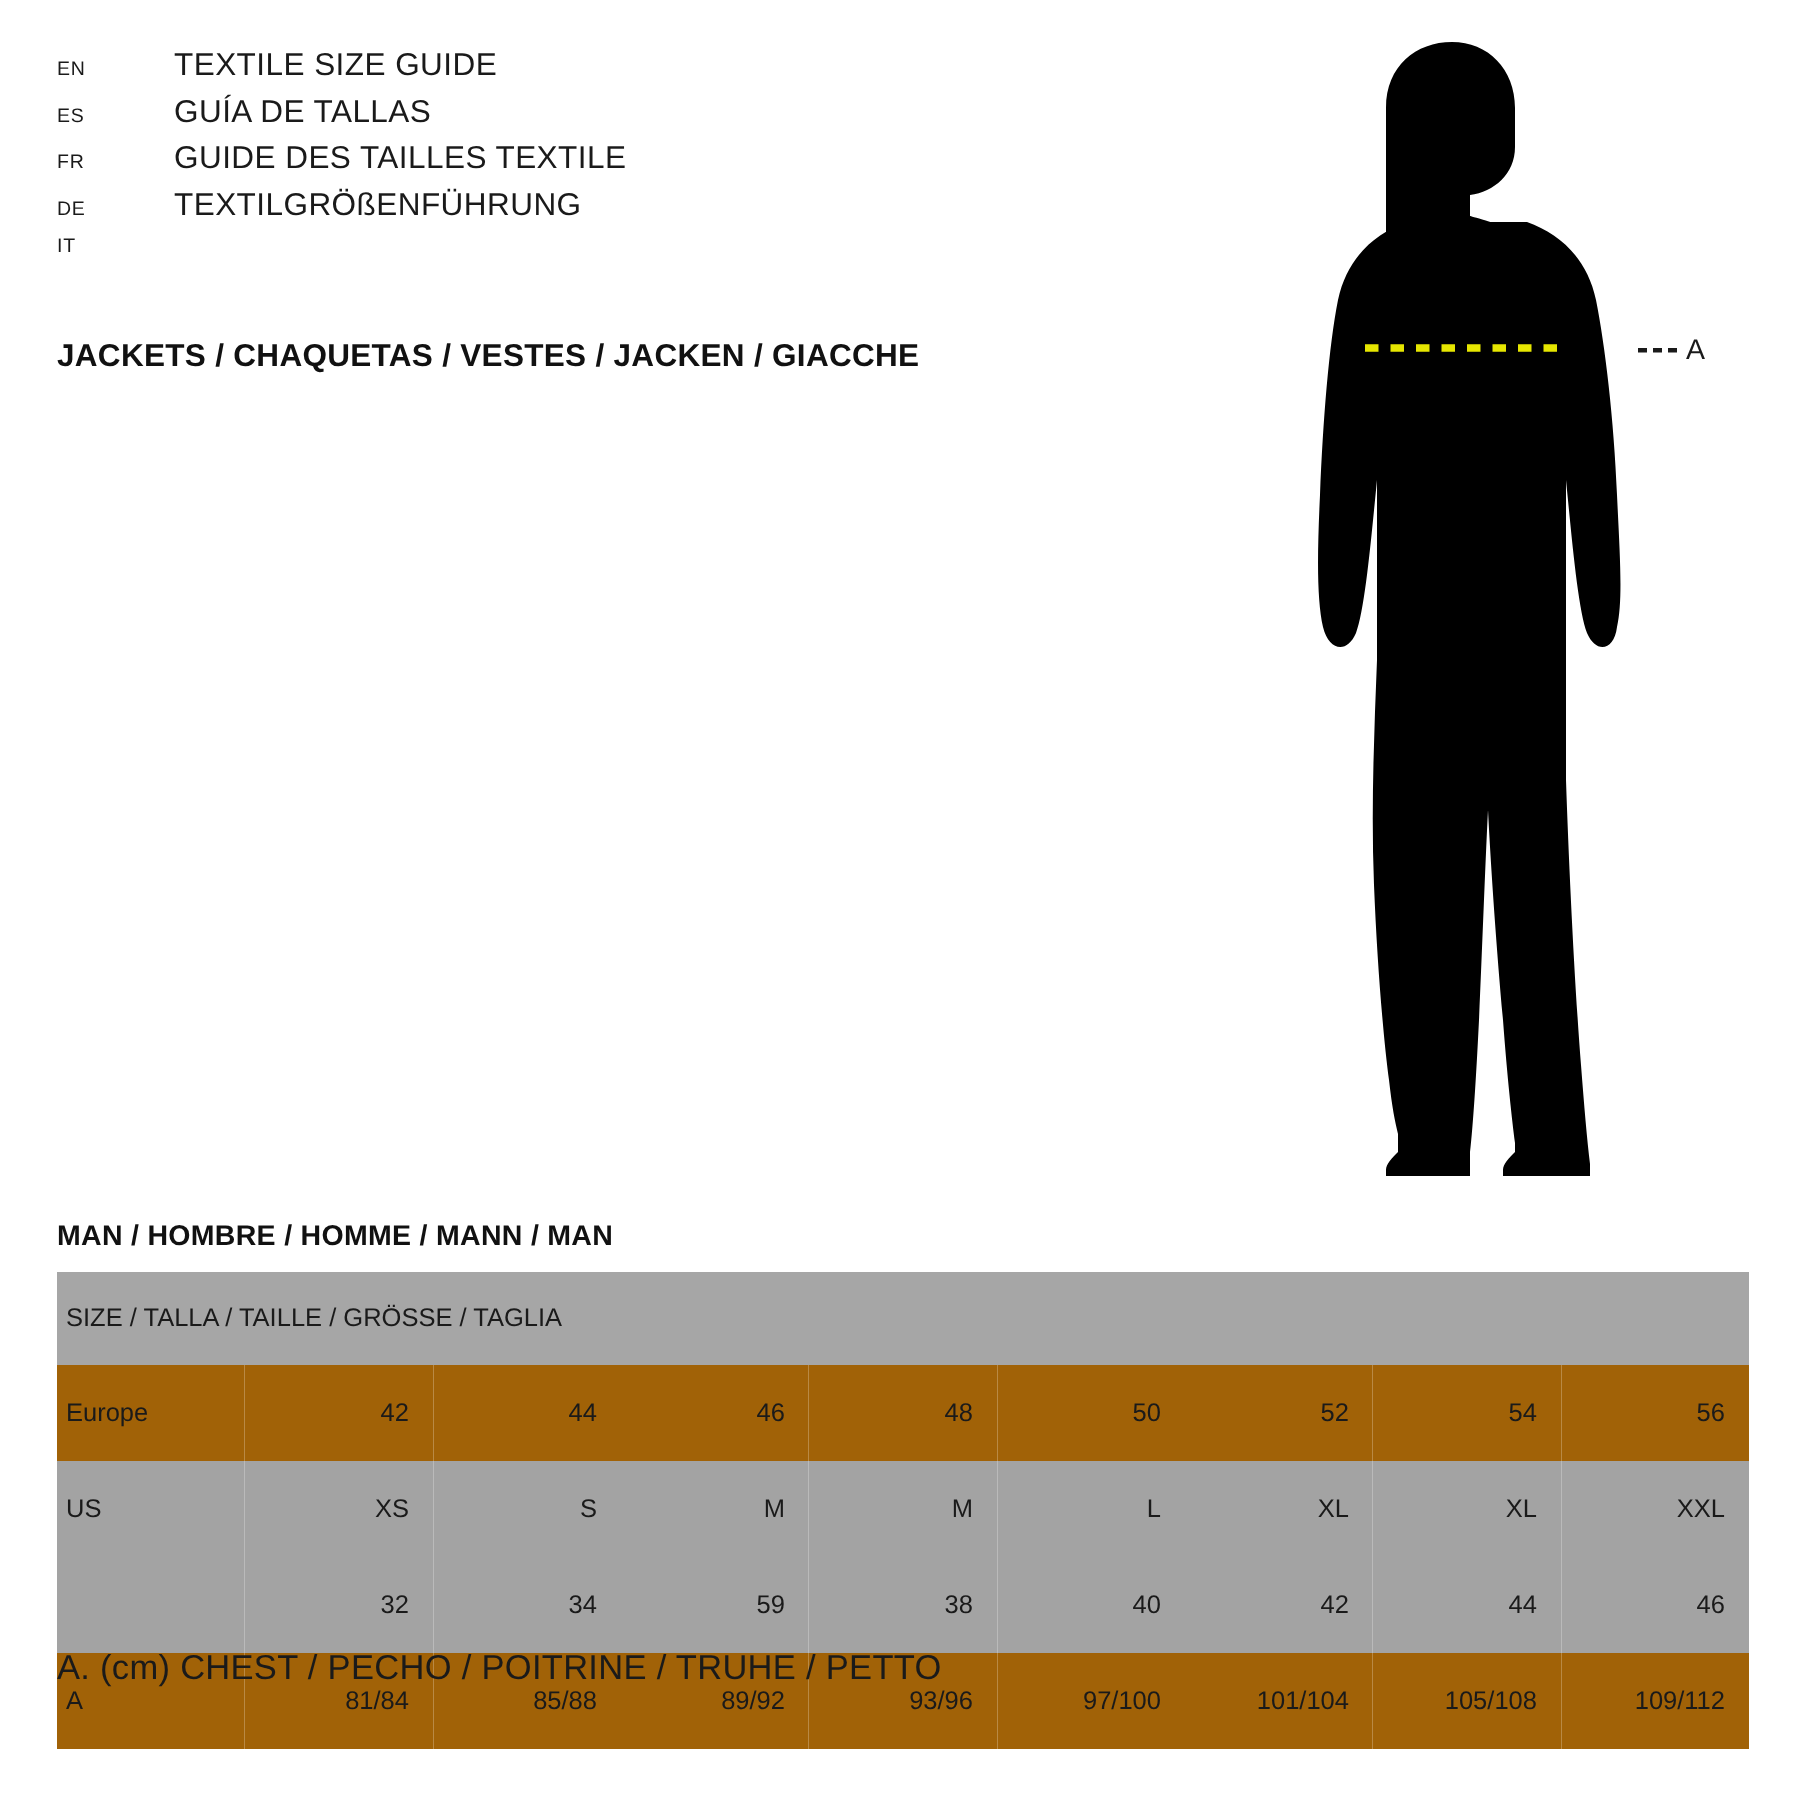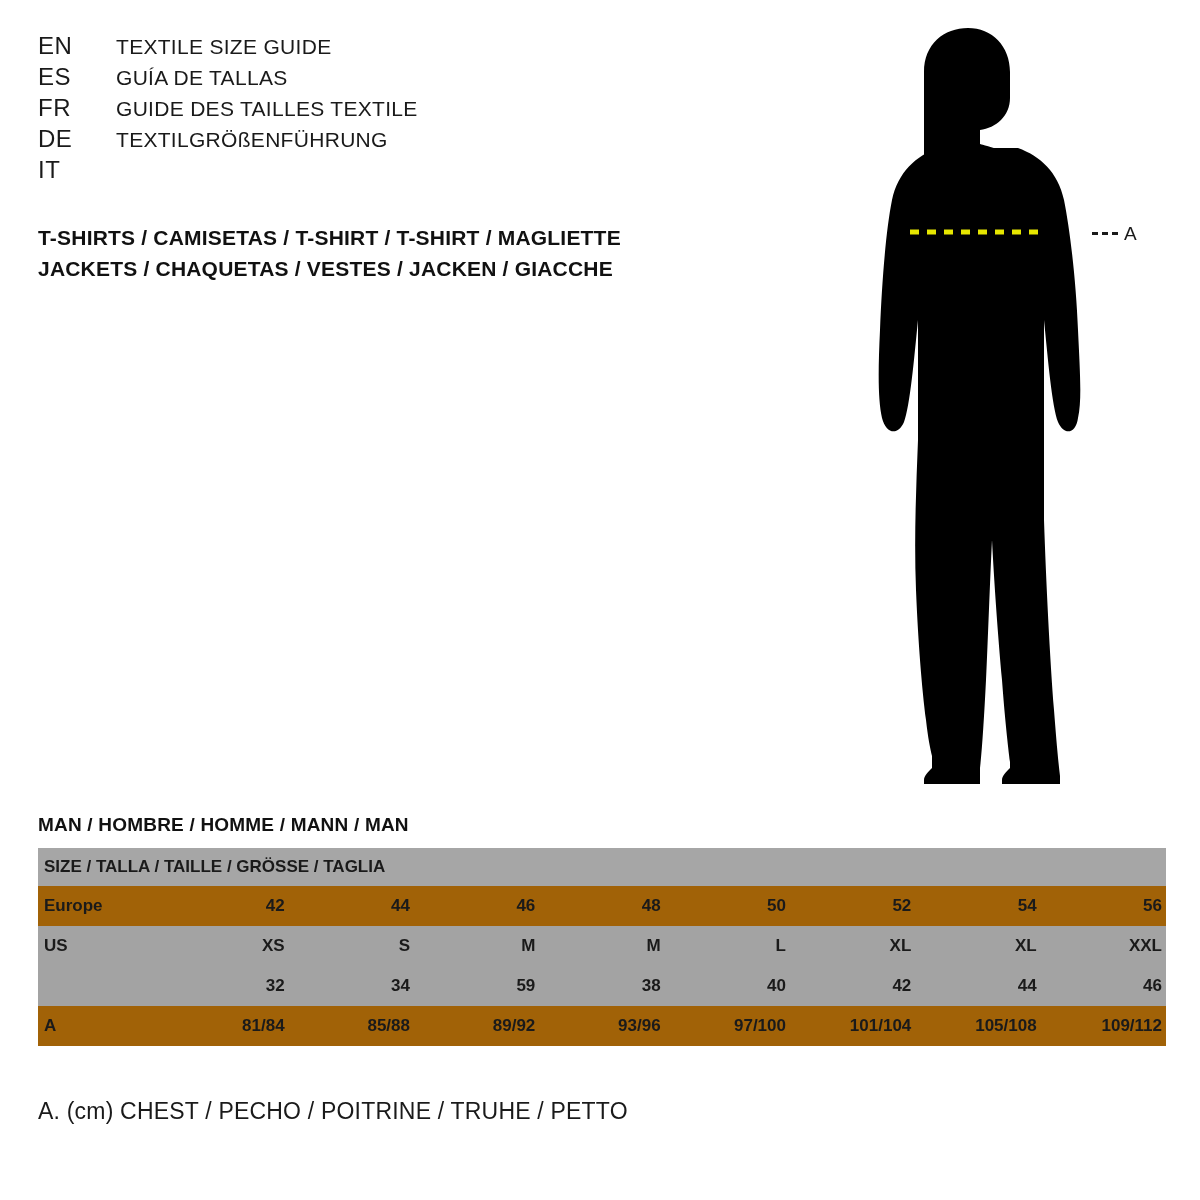--- a/index.html
+++ b/index.html
@@ -23,21 +23,21 @@
     top: 32px;
     width: 700px;
   }
   .lang-row {
     display: flex;
     align-items: baseline;
     height: 31px;
   }
   .lang-code {
     width: 78px;
-    font-size: 24px;
+    font-size: 13px;
     letter-spacing: 0.5px;
     color: #1a1a1a;
   }
   .lang-text {
     font-size: 21px;
     letter-spacing: 0.3px;
     color: #1a1a1a;
   }
 
   .category-block {
@@ -96,23 +96,23 @@
     margin-bottom: 12px;
     color: #111111;
   }
   table.size-table {
     border-collapse: collapse;
     width: 1128px;
     table-layout: fixed;
   }
   table.size-table td, table.size-table th {
     font-size: 17px;
-    font-weight: bold;
-    color: #1a1a1a;
-    padding: 4px;
+    font-weight: normal;
+    color: #1a1a1a;
+    padding: 16px;
     height: 32px;
     vertical-align: middle;
   }
   .col-label { width: 175px; text-align: left; padding-left: 6px !important; }
   .col-val { text-align: right; }
   tr.head-row td {
     background: #a6a6a6;
     font-size: 17px;
     text-align: left;
     padding-left: 6px !important;
@@ -149,21 +149,20 @@
   <div class="lang-row">
     <span class="lang-code">DE</span>
     <span class="lang-text">TEXTILGRÖßENFÜHRUNG</span>
   </div>
   <div class="lang-row">
     <span class="lang-code">IT</span>
   </div>
 </div>
 
 <div class="category-block">
-  <div class="category-line">T-SHIRTS / CAMISETAS / T-SHIRT / T-SHIRT / MAGLIETTE</div>
   <div class="category-line">JACKETS / CHAQUETAS / VESTES / JACKEN / GIACCHE</div>
 </div>
 
 <div class="figure-wrap">
   <svg width="360" height="780" viewBox="0 0 360 780" xmlns="http://www.w3.org/2000/svg">
 
     <path d="M104,52 C104,24 124,8 148,8 C172,8 190,26 190,52 L190,78 C190,96 176,108 160,110 L160,124 C160,124 176,128 196,136 L104,136 C104,120 104,104 104,86 Z" fill="#000000"></path>
 
     <path d="M118,128
              C96,136 78,152 72,180

